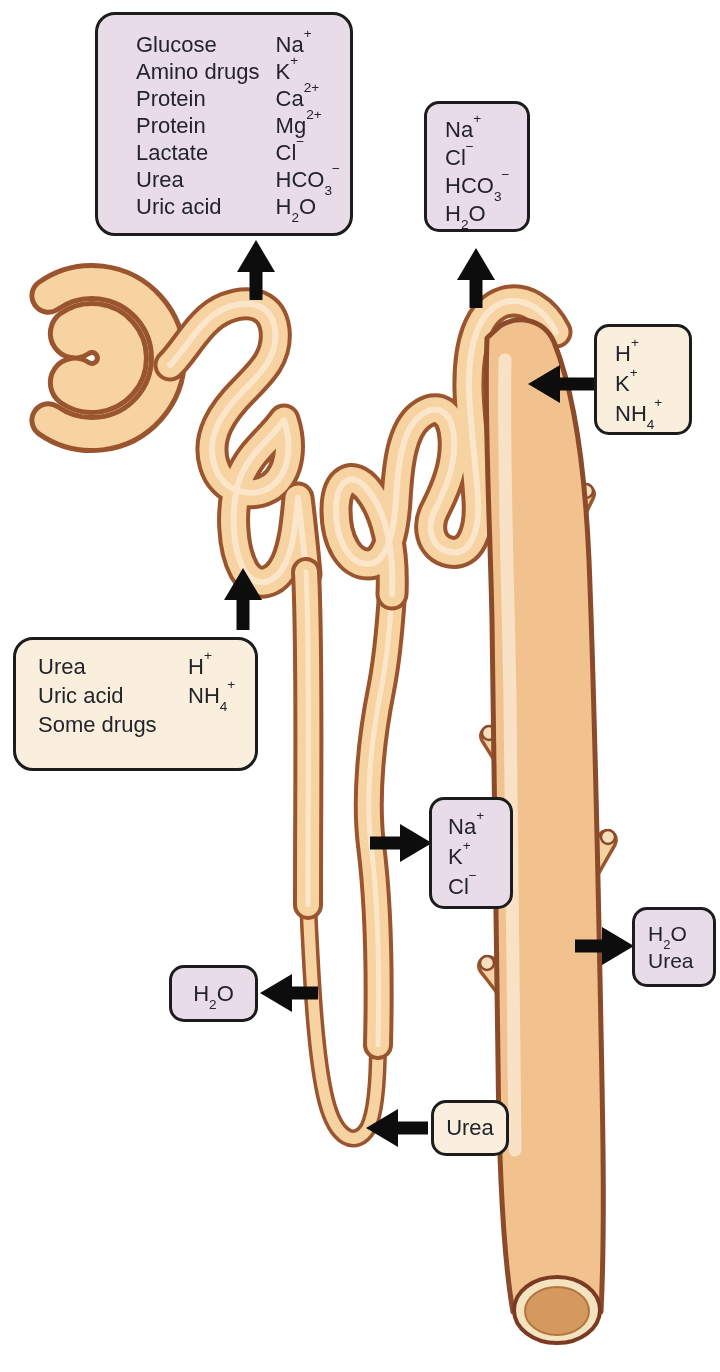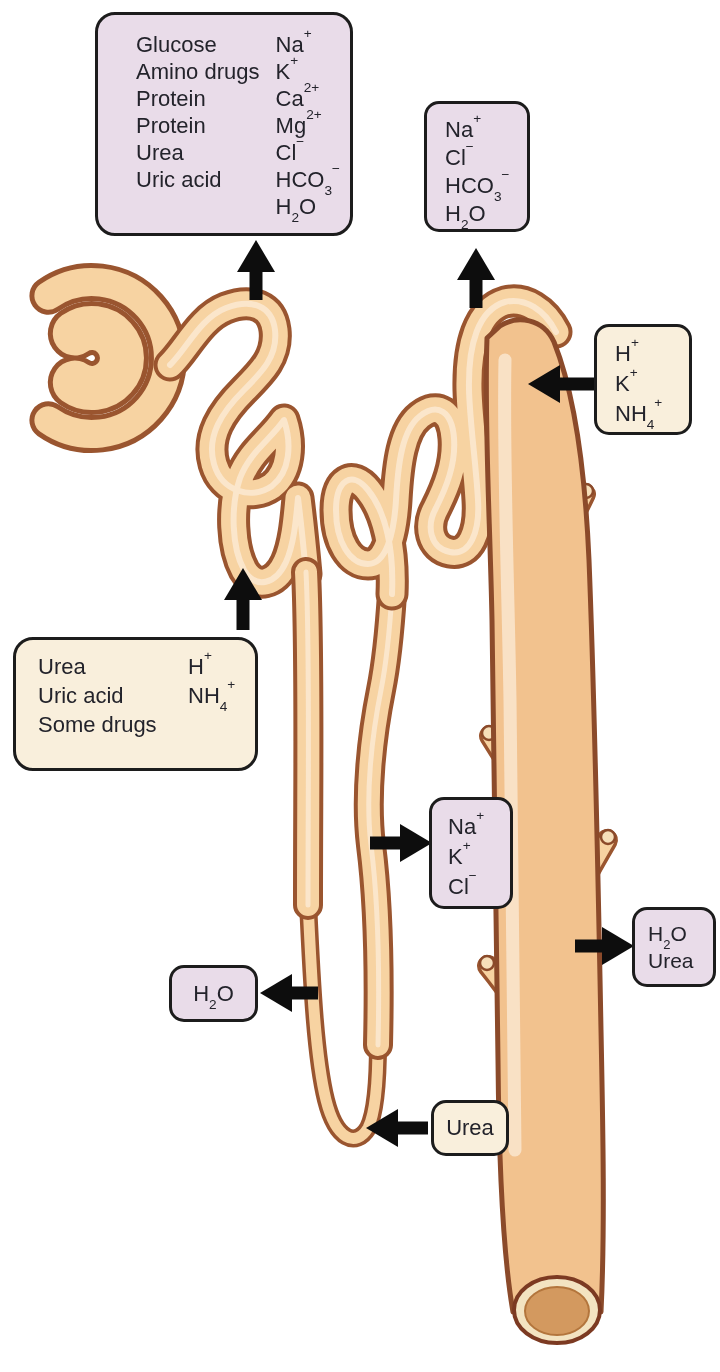--- a/index.html
+++ b/index.html
@@ -188,20 +188,21 @@
       <polygon class="arrow-head" points="366,1128 398,1109 398,1147"></polygon>
     </g>
   </svg>
 
   <div class="box lav cols" style="left:95px;top:12px;width:258px;height:224px;padding:16px 10px 10px 22px;line-height:27px;">
     <div style="width:148px;margin-left:16px;">
       <div class="line"><span>Glucose</span></div>
       <div class="line"><span>Amino drugs</span></div>
       <div class="line"><span>Protein</span></div>
       <div class="line"><span>Protein</span></div>
+      <div class="line"><span>Lactate</span></div>
       <div class="line"><span>Urea</span></div>
       <div class="line"><span>Uric acid</span></div>
     </div>
     <div>
       <div class="line"><span>Na</span><sup>+</sup></div>
       <div class="line"><span>K</span><sup>+</sup></div>
       <div class="line"><span>Ca</span><sup>2+</sup></div>
       <div class="line"><span>Mg</span><sup>2+</sup></div>
       <div class="line"><span>Cl</span><sup>−</sup></div>
       <div class="line"><span>HCO</span><sub>3</sub><sup>−</sup></div>

